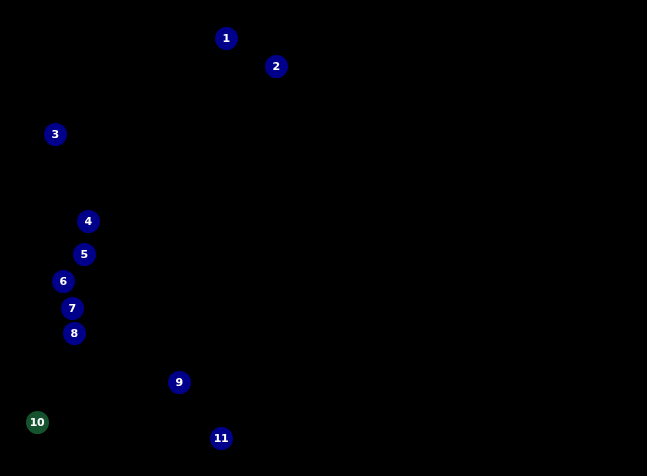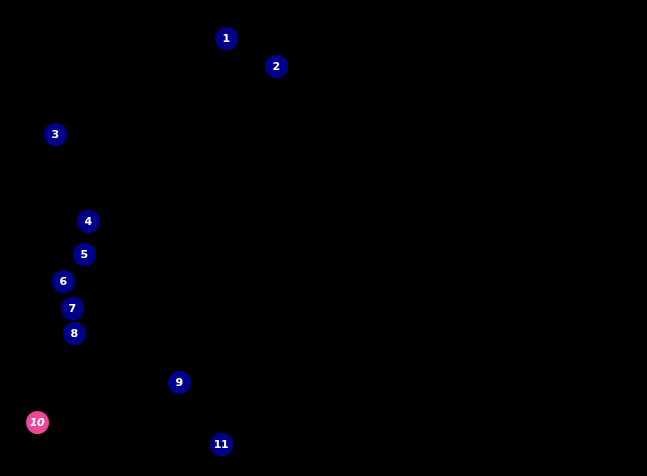--- a/index.html
+++ b/index.html
@@ -64,20 +64,20 @@
     </div>
 
     <div class="marker" style="width: 23px; height: 23px; left: 62.5px; top: 321.5px; background: rgb(0, 0, 139);">
       <span class="marker-label" style="color: rgb(255, 255, 255);">8</span>
     </div>
 
     <div class="marker" style="width: 23px; height: 23px; left: 167.5px; top: 370.5px; background: rgb(0, 0, 139);">
       <span class="marker-label" style="color: rgb(255, 255, 255);">9</span>
     </div>
 
-    <div class="marker" style="width: 23px; height: 23px; left: 25.5px; top: 410.5px; background: #ec4899; font-style: italic;">
+    <div class="marker" style="width: 23px; height: 23px; left: 25.5px; top: 410.5px; background: #14532d;">
       <span class="marker-label" style="color: rgb(255, 255, 255);">10</span>
     </div>
 
-    <div class="marker" style="width: 23px; height: 23px; left: 209.5px; top: 426.5px; background: rgb(0, 0, 139); margin-top: 6px;">
+    <div class="marker" style="width: 23px; height: 23px; left: 209.5px; top: 426.5px; background: rgb(0, 0, 139);">
       <span class="marker-label" style="color: rgb(255, 255, 255);">11</span>
     </div>
   </div>
 
 </body></html>

